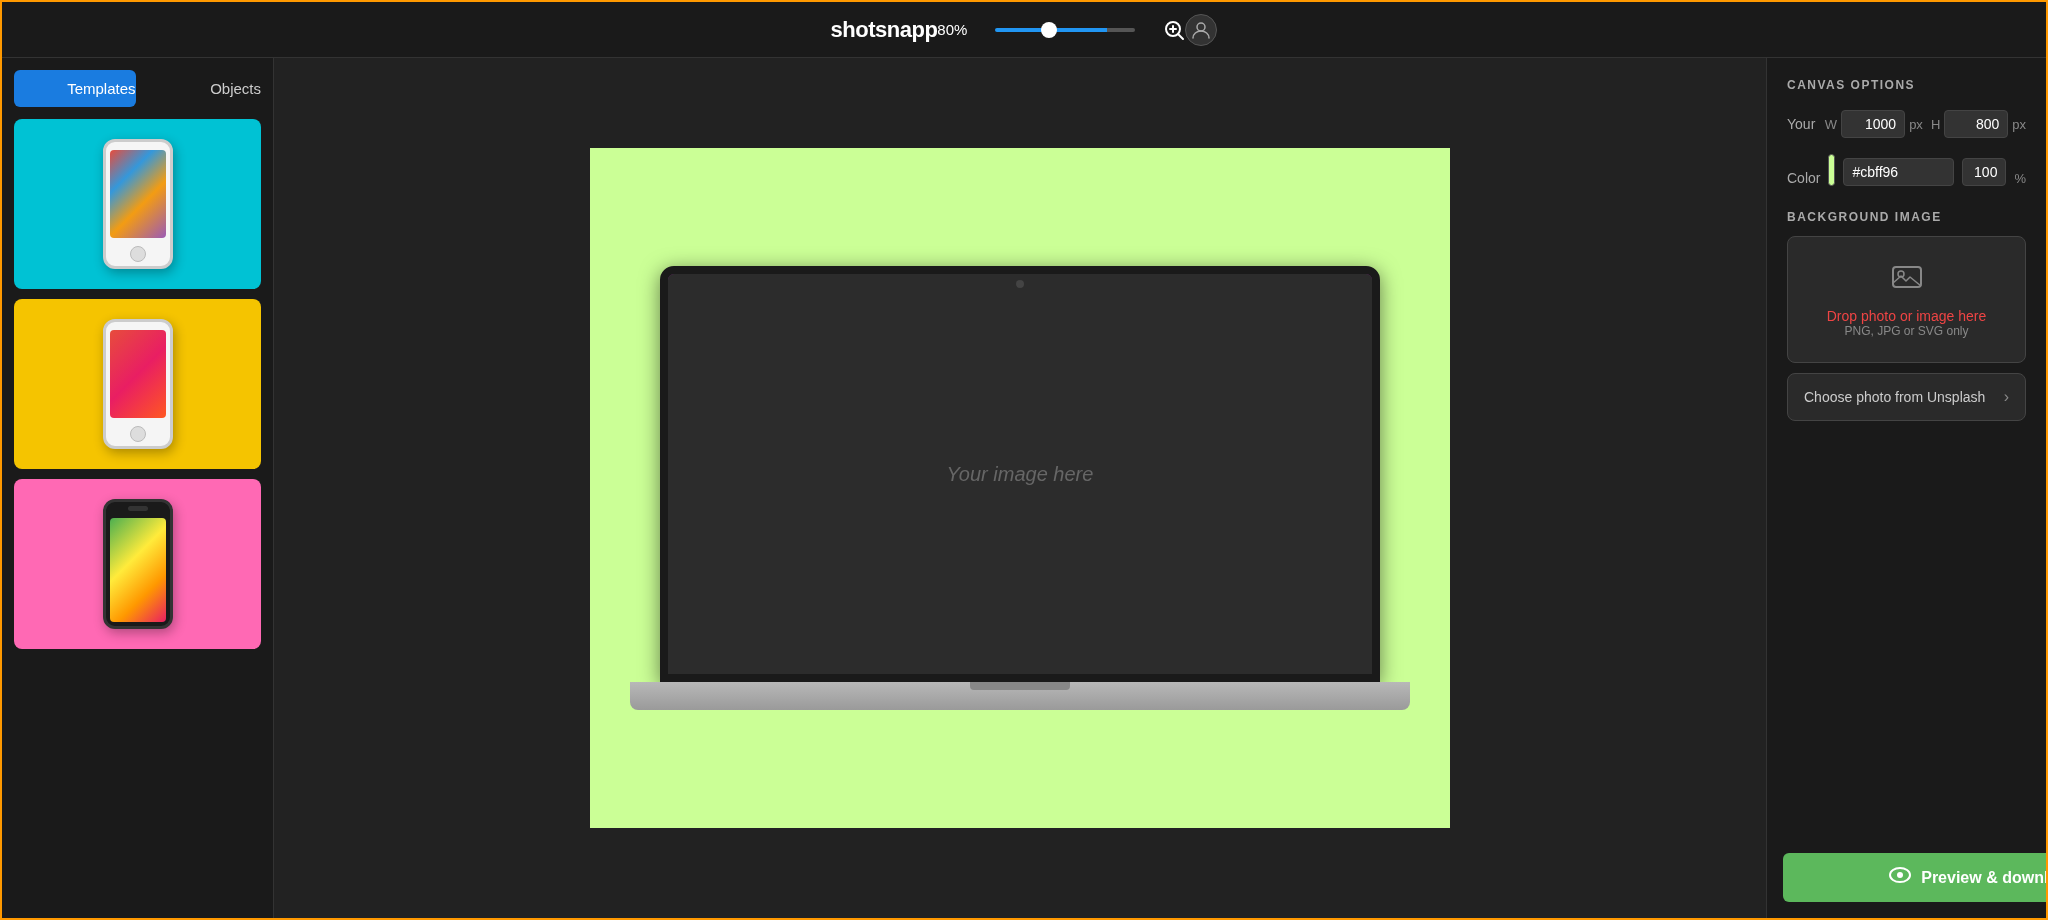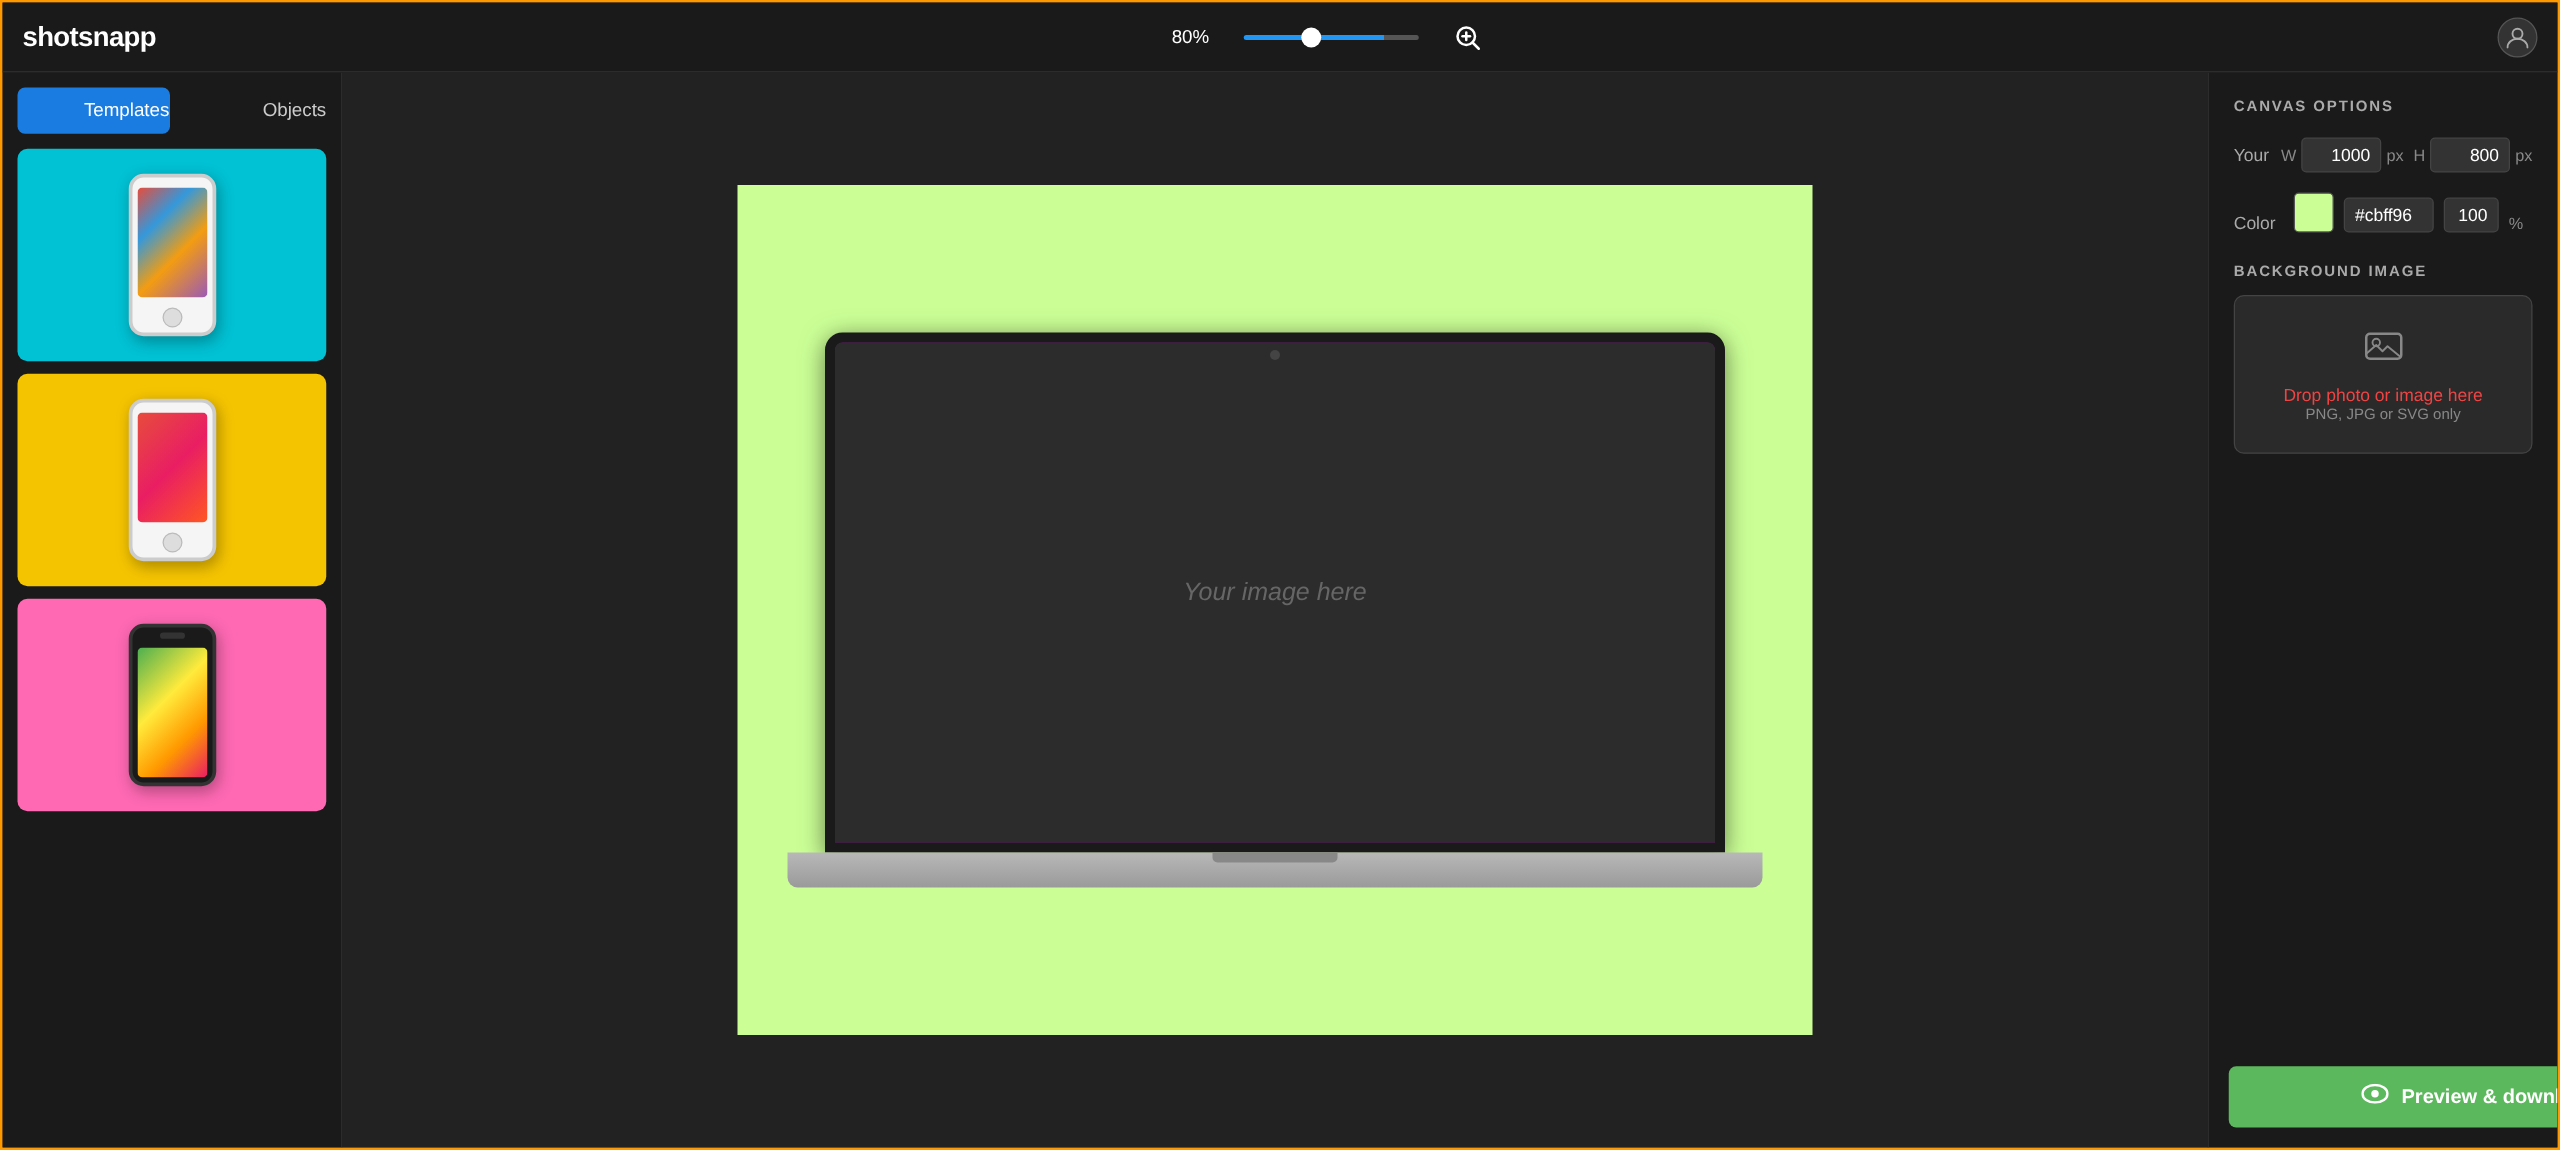--- a/index.html
+++ b/index.html
@@ -11,21 +11,21 @@
       flex-direction: column;
       height: 920px;
       overflow: hidden;
       border: 2px solid #f90;
     }
 
     
     #header {
       display: flex;
       align-items: center;
-      justify-content: space-between;
+      justify-content: center;
       background: #1a1a1a;
       padding: 0 16px;
       height: 56px;
       border-bottom: 1px solid #333;
       flex-shrink: 0;
     }
     #logo {
       font-size: 22px;
       font-weight: 700;
       color: #fff;
@@ -362,21 +362,21 @@
       background: #cbff96;
       cursor: pointer;
       border: 1px solid #555;
     }
     #color-hex-input {
       background: #333;
       border: 1px solid #444;
       border-radius: 4px;
       color: #fff;
       padding: 5px 8px;
-      width: 72px;
+      width: 111px;
       font-size: 14px;
     }
     #color-opacity {
       background: #333;
       border: 1px solid #444;
       border-radius: 4px;
       color: #fff;
       padding: 5px 8px;
       width: 44px;
       font-size: 14px;
@@ -571,20 +571,24 @@
         <div id="drop-icon">
           <svg width="32" height="32" viewBox="0 0 32 32" fill="none" xmlns="http://www.w3.org/2000/svg">
             <rect x="2" y="6" width="28" height="20" rx="3" stroke="#888" stroke-width="2"></rect>
             <circle cx="10" cy="13" r="3" stroke="#888" stroke-width="1.5"></circle>
             <path d="M2 22l8-7 5 5 4-4 11 9" stroke="#888" stroke-width="1.5" stroke-linejoin="round"></path>
           </svg>
         </div>
         <div id="drop-main-text">Drop photo or image here</div>
         <div id="drop-sub-text">PNG, JPG or SVG only</div>
       </div>
+      <button id="unsplash-btn">
+        <span>Choose photo from Unsplash</span>
+        <span id="unsplash-chevron">›</span>
+      </button>
     </div>
 
     <div style="flex:1"></div>
     <div id="footer-right" style="padding: 16px;">
       <button id="preview-download-btn">
         <span class="eye-icon">
           <svg width="22" height="16" viewBox="0 0 22 16" fill="none">
             <ellipse cx="11" cy="8" rx="10" ry="7" stroke="white" stroke-width="2"></ellipse>
             <circle cx="11" cy="8" r="3" fill="white"></circle>
           </svg>

